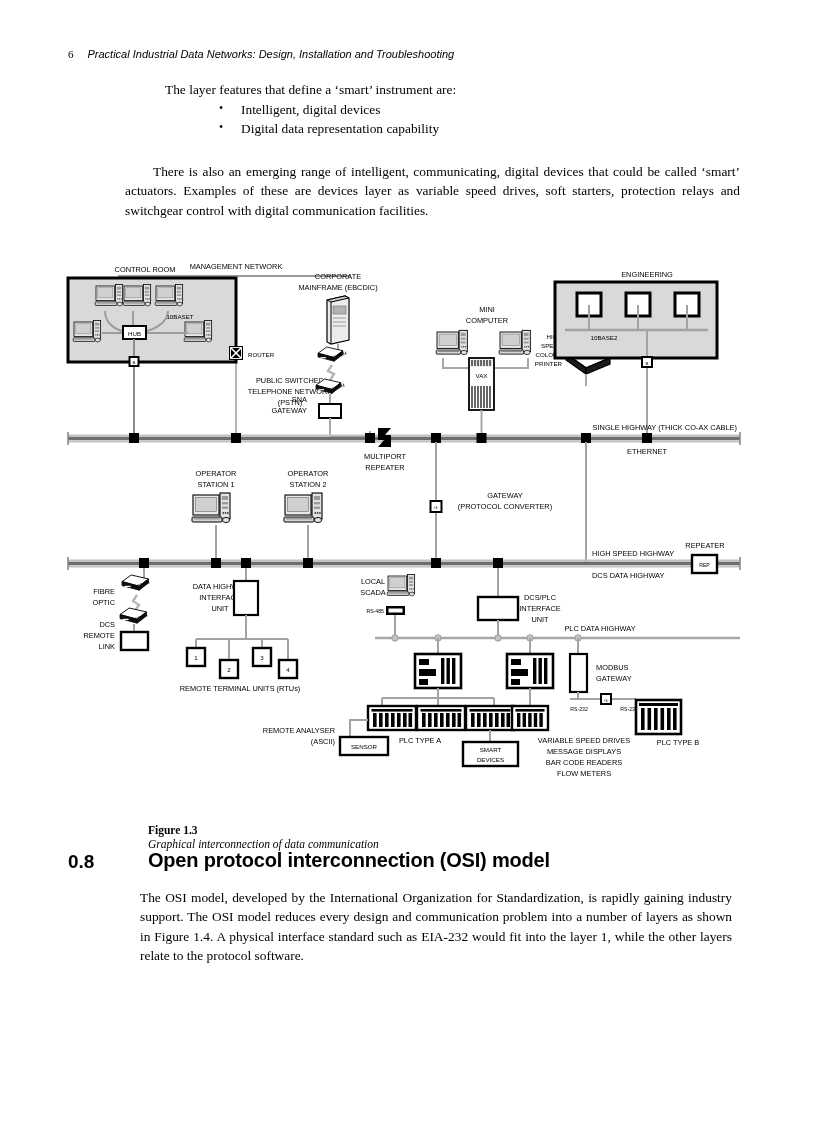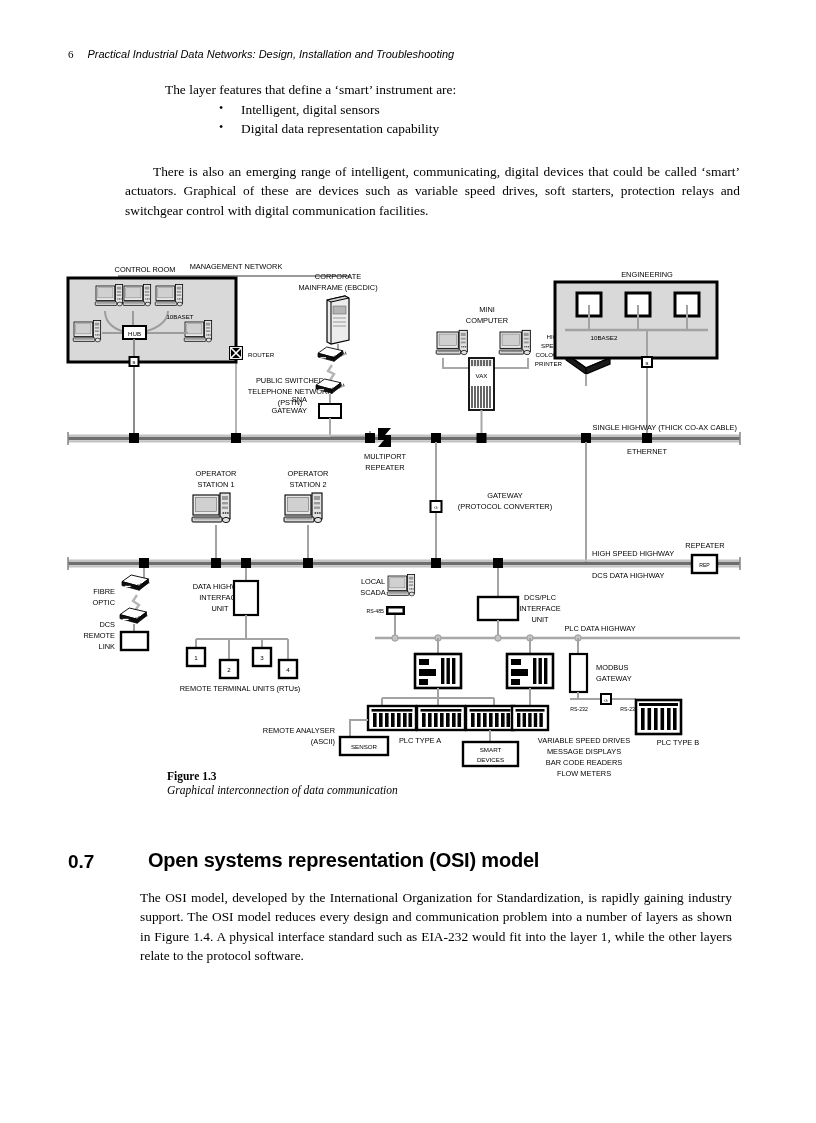--- a/index.html
+++ b/index.html
@@ -42,25 +42,25 @@
 
 <div class="page">
 
   <div class="runhead">
     <span class="pgno">6</span><span class="ttl">Practical Industrial Data Networks: Design, Installation and Troubleshooting</span>
   </div>
 
   <div class="bodytext" id="intro-line">The layer features that define a ‘smart’ instrument are:</div>
 
   <div class="bullets">
-    <span class="bl">Intelligent, digital sensors</span>
+    <span class="bl">Intelligent, digital devices</span>
     <span class="bl">Digital data representation capability</span>
   </div>
 
-  <div class="bodytext" id="para1">There is also an emerging range of intelligent, communicating, digital devices that could be called ‘smart’ actuators. Graphical of these are devices such as variable speed drives, soft starters, protection relays and switchgear control with digital communication facilities.</div>
+  <div class="bodytext" id="para1">There is also an emerging range of intelligent, communicating, digital devices that could be called ‘smart’ actuators. Examples of these are devices layer as variable speed drives, soft starters, protection relays and switchgear control with digital communication facilities.</div>
 
   <div id="figure">
     <svg width="816" height="530" viewBox="0 0 816 530" xmlns="http://www.w3.org/2000/svg">
       <defs>
         <g id="pcDesk">
 
           <rect x="0" y="0" width="26" height="20" fill="#e8e8e8" stroke="#000" stroke-width="1.1"></rect>
           <rect x="2.5" y="2.5" width="21" height="14" fill="#d0d0d0" stroke="#6a6a6a" stroke-width="0.6"></rect>
 
           <rect x="27" y="-2" width="10" height="26" fill="#e2e2e2" stroke="#000" stroke-width="1.1"></rect>
@@ -505,22 +505,22 @@
         <rect x="11.5" y="8" width="3.6" height="22" fill="#000"></rect>
         <rect x="18" y="8" width="3.6" height="22" fill="#000"></rect>
         <rect x="24.5" y="8" width="3.6" height="22" fill="#000"></rect>
         <rect x="31" y="8" width="3.6" height="22" fill="#000"></rect>
         <rect x="37" y="8" width="3.6" height="22" fill="#000"></rect>
       </g>
       <text class="lbl" x="678" y="495" text-anchor="middle">PLC TYPE B</text>
     </svg>
   </div>
 
-  <div class="figcap" style="top:770px;margin-left:19px;">
+  <div class="figcap" style="top:824px;">
     <span class="num">Figure 1.3</span>
     <span class="desc">Graphical interconnection of data communication</span>
   </div>
 
-  <div class="h-num">0.7</div>
-  <div class="h-txt">Open systems representation (OSI) model</div>
+  <div class="h-num">0.8</div>
+  <div class="h-txt">Open protocol interconnection (OSI) model</div>
   <div class="bodytext" id="para2">The OSI model, developed by the International Organization for Standardization, is rapidly gaining industry support. The OSI model reduces every design and communication problem into a number of layers as shown in Figure 1.4. A physical interface standard such as EIA-232 would fit into the layer 1, while the other layers relate to the protocol software.</div>
 
 </div>
 
 </body></html>

